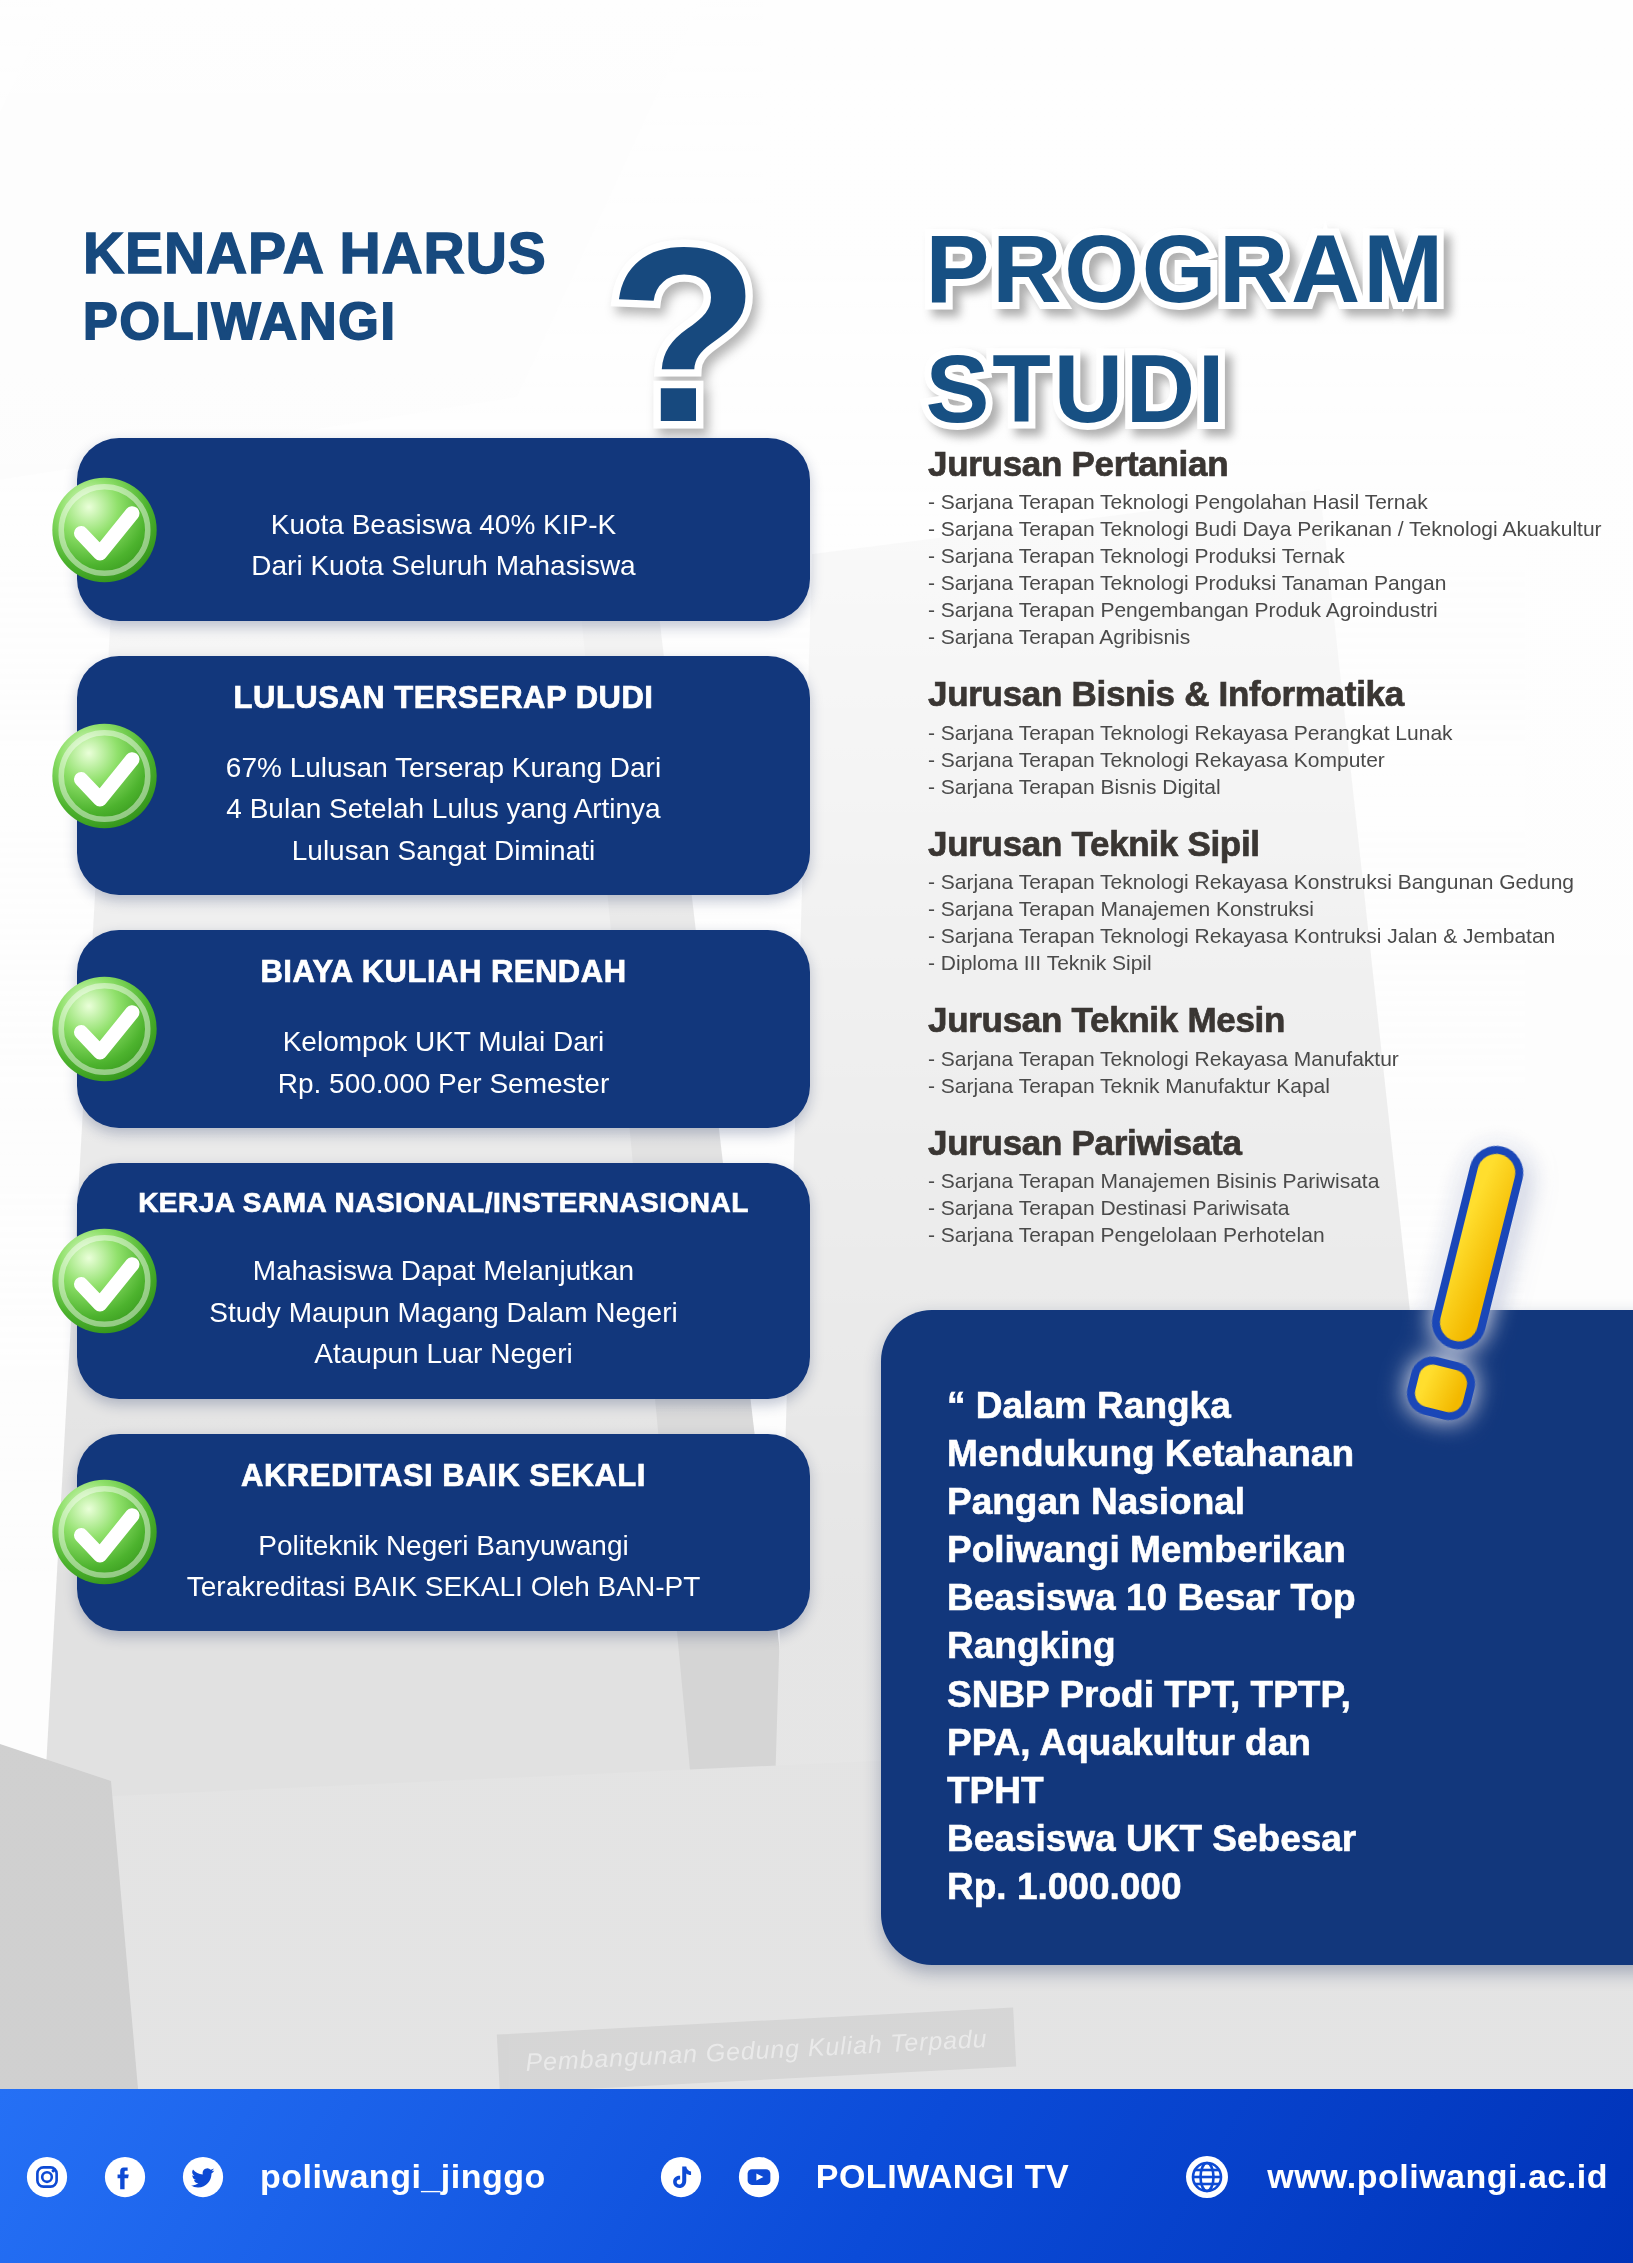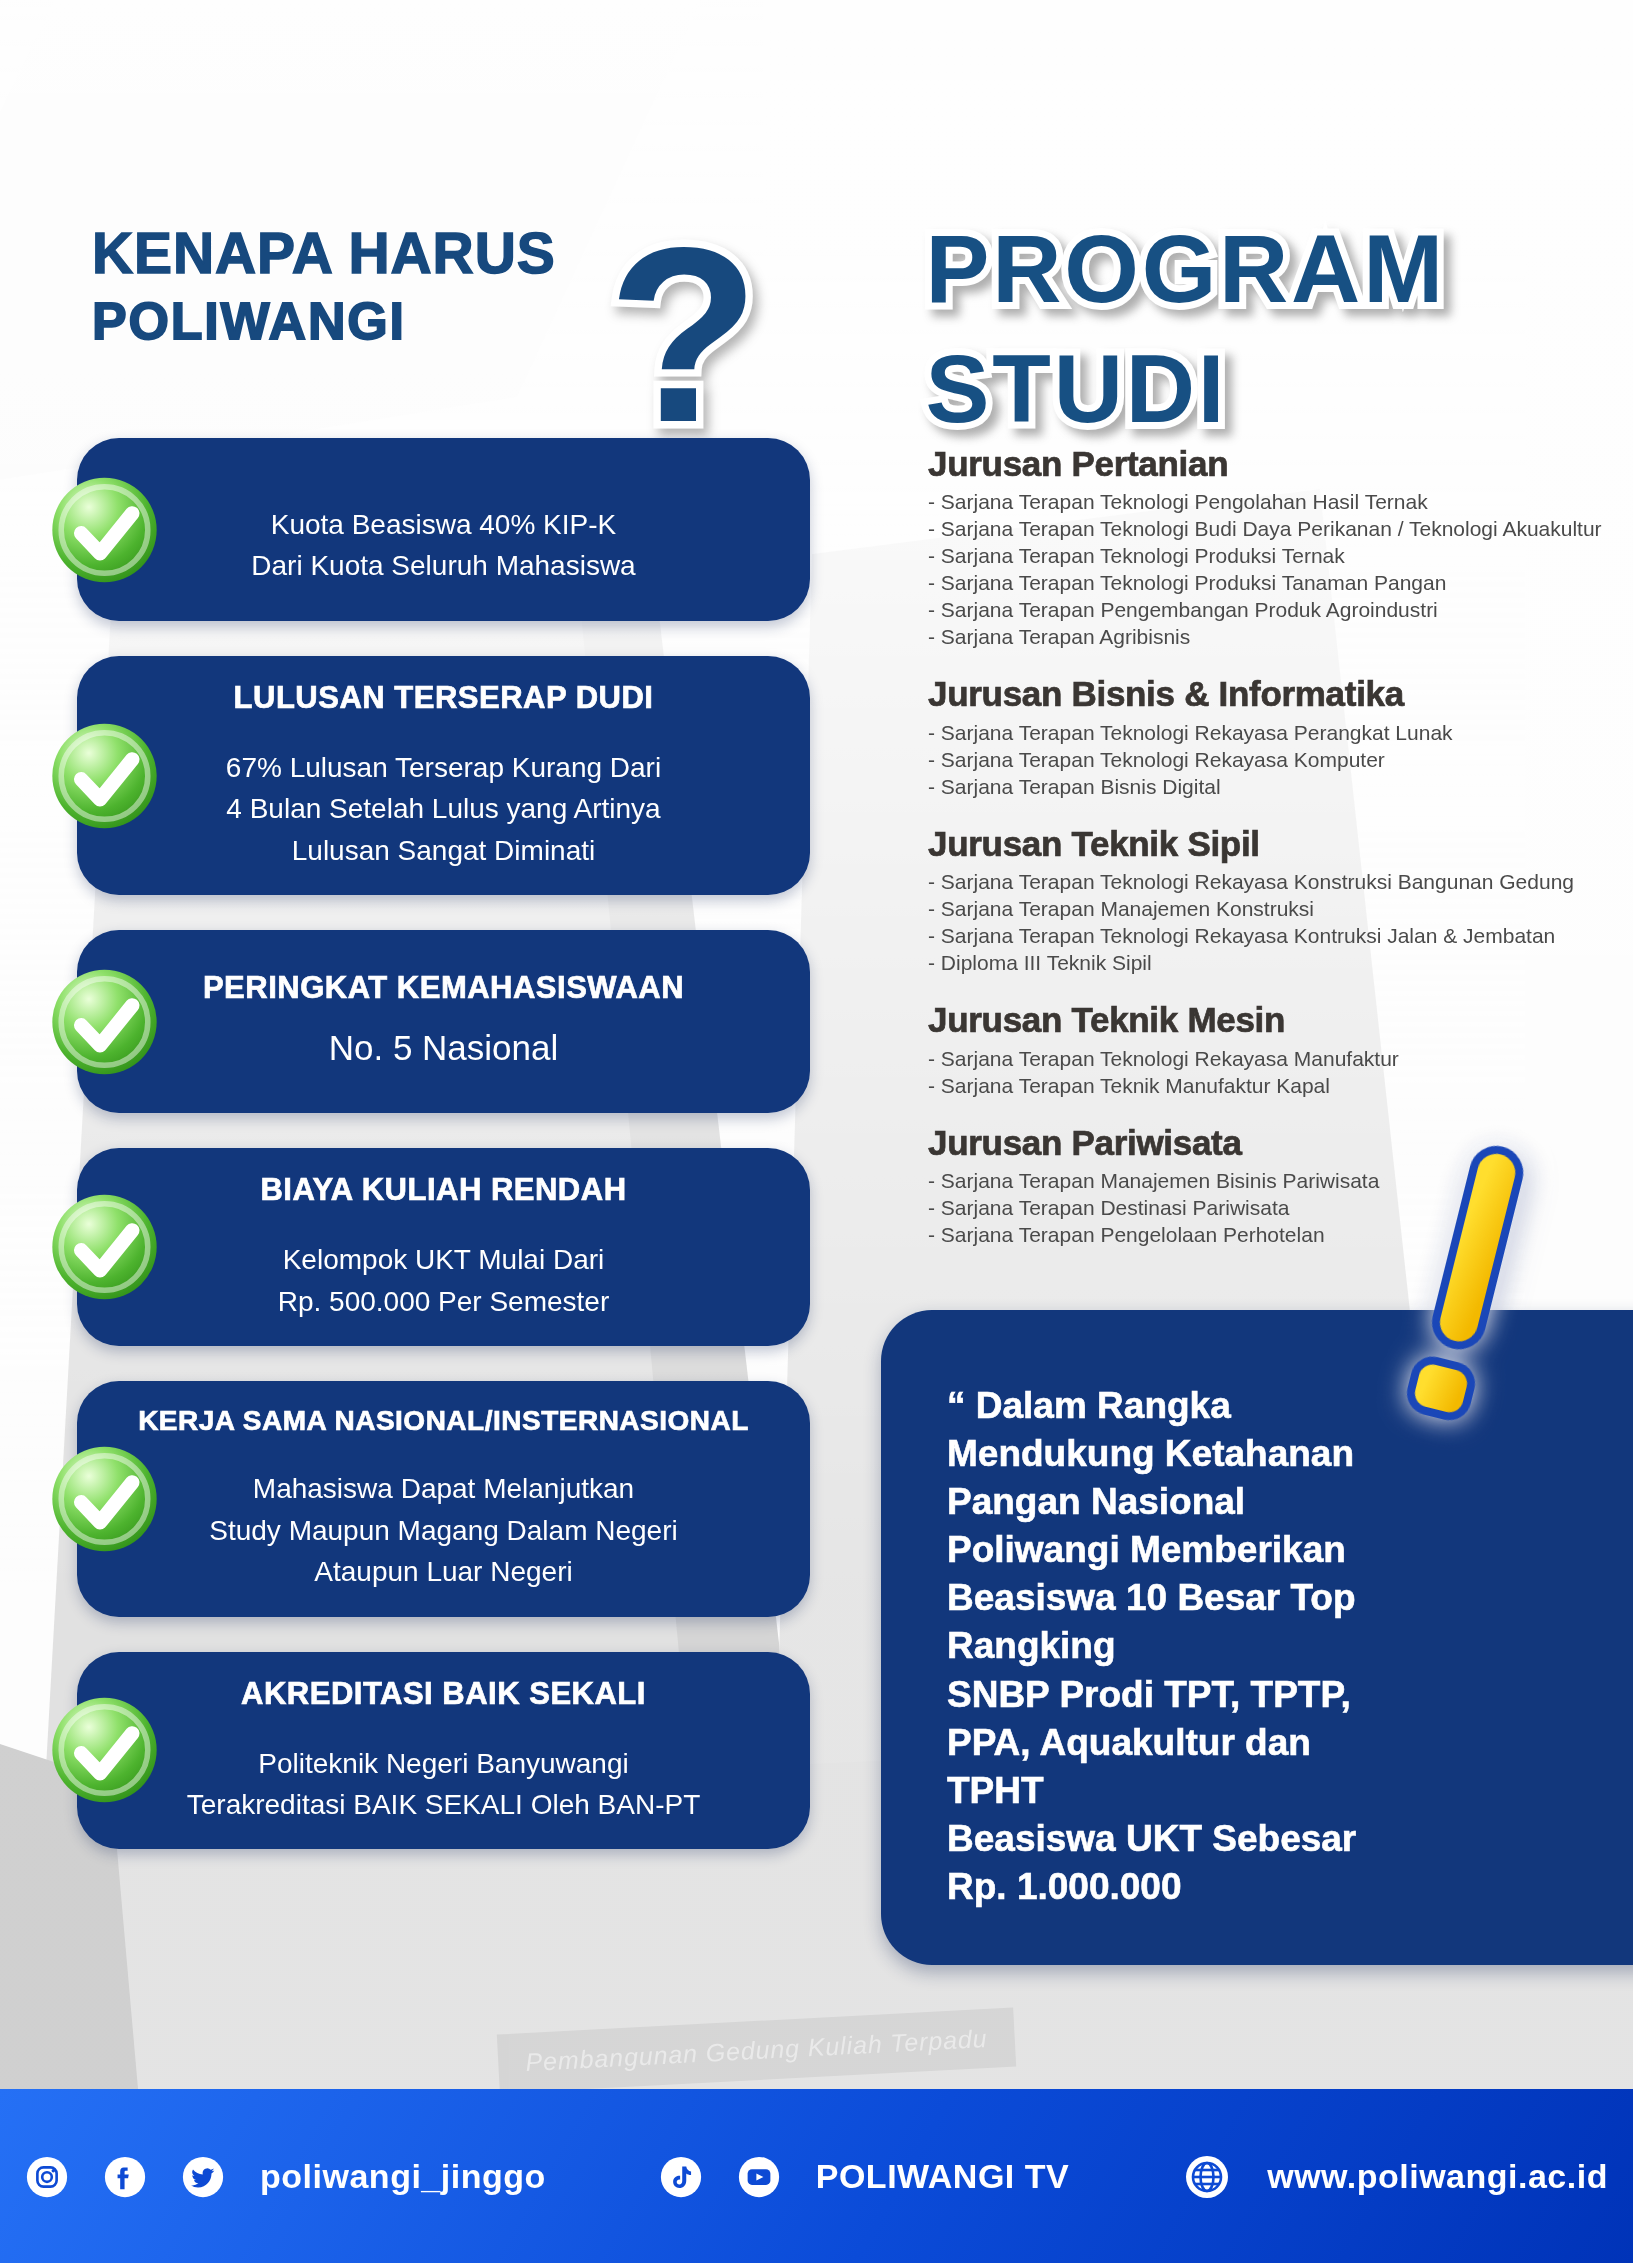--- a/index.html
+++ b/index.html
@@ -16,21 +16,21 @@
   .p4{background:#c9c9c9;clip-path:polygon(28px 1800px,1634px 1726px,1634px 2089px,28px 2089px);}
   .p5{background:#9f9f9f;clip-path:polygon(0px 1744px,111px 1781px,138px 2089px,0px 2089px);}
   .p6{background:#ededed;clip-path:polygon(55px 0px,701px 0px,517px 397px,0px 480px,0px 111px);}
   .photo-fade{position:absolute;inset:0;
     background:linear-gradient(180deg,#ffffff 0%,rgba(255,255,255,.85) 22%,rgba(255,255,255,.45) 45%,rgba(255,255,255,.05) 70%);}
   .sign{position:absolute;left:498px;top:2021px;width:517px;height:59px;
     background:rgba(110,110,110,.38);transform:rotate(-3deg);
     display:flex;align-items:center;justify-content:center;
     color:#dcdcdc;font-size:25px;font-style:italic;letter-spacing:0.9px;opacity:.8;}
   
-  .headline{position:absolute;left:92px;top:224px;color:#17497e;line-height:1.02;}
+  .headline{position:absolute;left:83px;top:224px;color:#17497e;line-height:1.02;}
   .headline .l1{font-size:57px;font-weight:700;letter-spacing:0.9px;-webkit-text-stroke:1.4px #17497e;}
   .headline .l2{font-size:52px;font-weight:700;letter-spacing:1.8px;margin-top:13px;-webkit-text-stroke:1.8px #17497e;}
   .qmark{position:absolute;left:598px;top:192px;}
   
   .benefits{position:absolute;left:77px;top:438px;width:733px;}
   .card{position:relative;background:#12377c;border-radius:42px;color:#fff;
     min-height:183px;margin-bottom:35px;display:flex;flex-direction:column;
     justify-content:center;align-items:center;text-align:center;
     padding:24px 42px;box-sizing:border-box;box-shadow:0 5.5px 13px rgba(20,40,90,.25);}
   .card.tall{min-height:202px;}
@@ -127,31 +127,20 @@
         <circle cx="50" cy="50" r="39" fill="none" stroke="rgba(255,255,255,.45)" stroke-width="5"></circle>
         <path d="M29 53 L46 71 L75 35" fill="none" stroke="#ffffff" stroke-width="13" stroke-linecap="round" stroke-linejoin="round"></path>
       </svg>
     </span>
     <div class="card-title">LULUSAN TERSERAP DUDI</div>
     <div class="card-body">67% Lulusan Terserap Kurang Dari
 4 Bulan Setelah Lulus yang Artinya
 Lulusan Sangat Diminati</div>
   </div>
 
-  <div class="card">
-    <span class="badge">
-      <svg viewBox="0 0 100 100" width="111" height="111">
-        <circle cx="50" cy="50" r="47" fill="url(#gq)"></circle>
-        <circle cx="50" cy="50" r="39" fill="none" stroke="rgba(255,255,255,.45)" stroke-width="5"></circle>
-        <path d="M29 53 L46 71 L75 35" fill="none" stroke="#ffffff" stroke-width="13" stroke-linecap="round" stroke-linejoin="round"></path>
-      </svg>
-    </span>
-    <div class="card-title">PERINGKAT KEMAHASISWAAN</div>
-    <div class="card-body big">No. 5 Nasional</div>
-  </div>
 
   <div class="card">
     <span class="badge">
       <svg viewBox="0 0 100 100" width="111" height="111">
         <circle cx="50" cy="50" r="47" fill="url(#gq)"></circle>
         <circle cx="50" cy="50" r="39" fill="none" stroke="rgba(255,255,255,.45)" stroke-width="5"></circle>
         <path d="M29 53 L46 71 L75 35" fill="none" stroke="#ffffff" stroke-width="13" stroke-linecap="round" stroke-linejoin="round"></path>
       </svg>
     </span>
     <div class="card-title">BIAYA KULIAH RENDAH</div>

